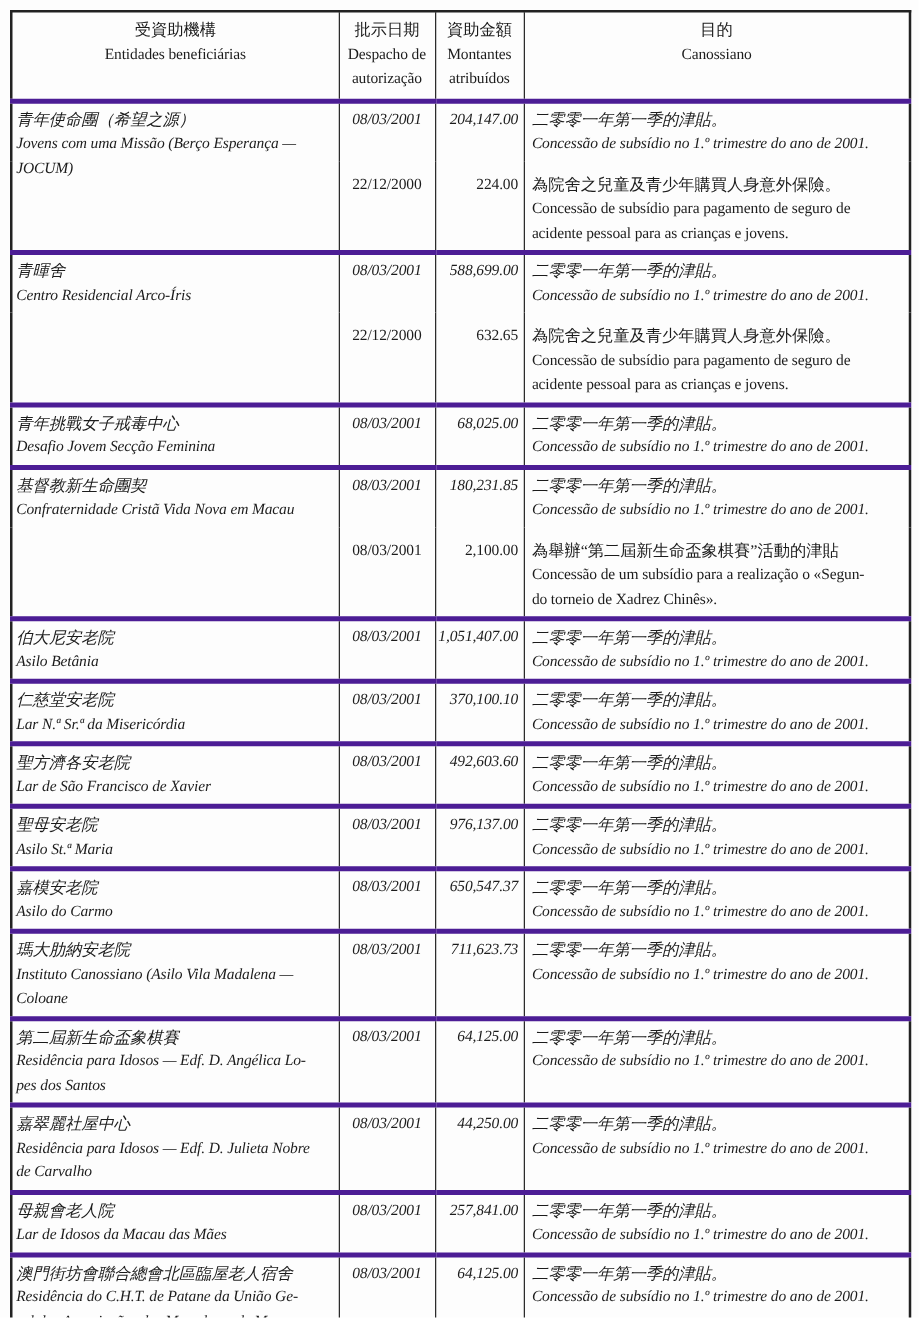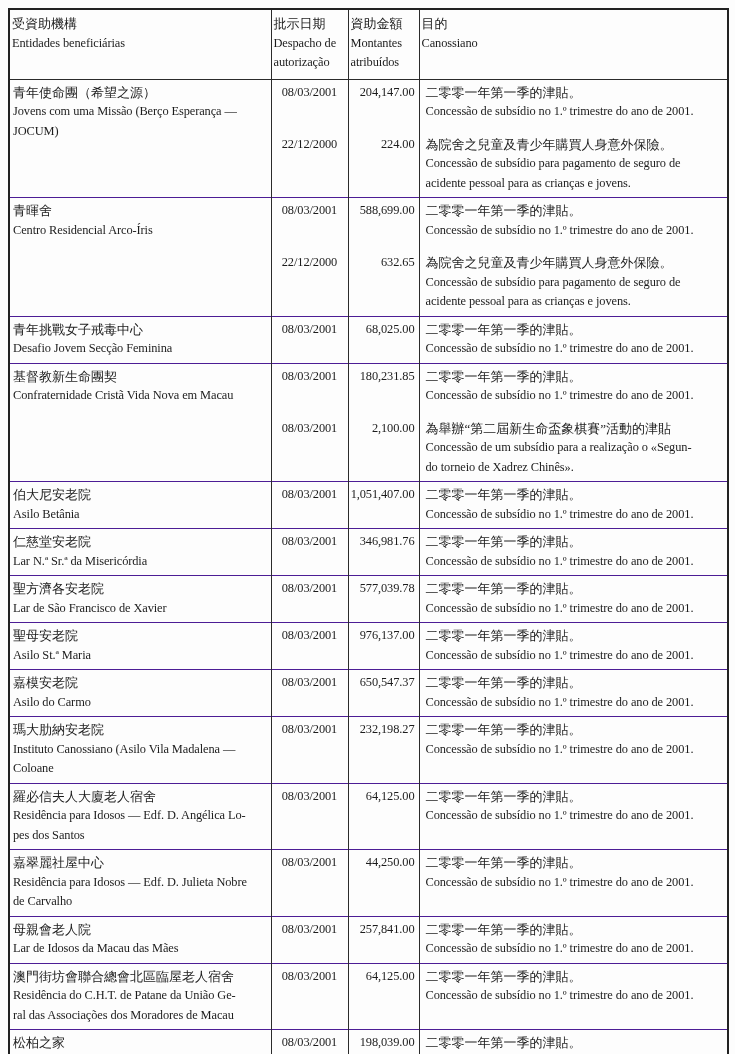--- a/index.html
+++ b/index.html
@@ -15,29 +15,29 @@
     background:#fdfdfd;
   }
   table.gz {
     border-collapse:collapse;
     table-layout:fixed;
     width:719px;
     border:2px solid #222;
   }
   .gz th, .gz td { vertical-align:top; font-weight:normal; }
   .bl { border-left:1px solid #2b2b2b; }
-  .gz thead th { border-bottom:1px solid #2b2b2b; text-align:left; padding:4px 2px 6px;margin-left:24px; }
+  .gz thead th { border-bottom:1px solid #2b2b2b; text-align:center; padding:4px 2px 6px;margin-left:24px; }
   .zh { font-size:13px;   line-height:19.5px; white-space:pre-line; }
   .pt { font-size:12.4px; line-height:19.5px; white-space:pre-line; letter-spacing:-0.1px; }
   .c-ent  { padding:3px 2px 4px 3px; }
   .c-date { text-align:center; padding:3px 1px 4px; }
   .c-amt  { text-align:right;  padding:3px 4px 4px 1px; }
   .c-fin  { padding:3px 16px 4px 6px; }
   .c-date .pt, .c-amt .pt { white-space:nowrap; }
-  tr.sep td { border-top:1px solid #4c1d95; }
+  tr.sep td { border-top:4px solid #4c1d95;font-style:italic; }
   tr.cont td { padding-top:9px; }
 </style>
 </head>
 <body>
 
 <div class="page">
   <table class="gz">
     <colgroup>
       <col style="width:262px">
         <col style="width:77px">
@@ -195,38 +195,38 @@
 
       <tr class="sep">
         <td class="c-ent">
           <div class="zh">仁慈堂安老院</div>
           <div class="pt">Lar N.ª Sr.ª da Misericórdia</div>
         </td>
         <td class="bl c-date">
             <div class="pt">08/03/2001</div>
           </td>
         <td class="bl c-amt">
-            <div class="pt">346,981.76</div>
+            <div class="pt">370,100.10</div>
           </td>
         <td class="bl c-fin">
           <div class="zh">二零零一年第一季的津貼。</div>
           <div class="pt">Concessão de subsídio no 1.º trimestre do ano de 2001.</div>
         </td>
       </tr>
 
       <tr class="sep">
         <td class="c-ent">
           <div class="zh">聖方濟各安老院</div>
           <div class="pt">Lar de São Francisco de Xavier</div>
         </td>
         <td class="bl c-date">
             <div class="pt">08/03/2001</div>
           </td>
         <td class="bl c-amt">
-            <div class="pt">577,039.78</div>
+            <div class="pt">492,603.60</div>
           </td>
         <td class="bl c-fin">
           <div class="zh">二零零一年第一季的津貼。</div>
           <div class="pt">Concessão de subsídio no 1.º trimestre do ano de 2001.</div>
         </td>
       </tr>
 
       <tr class="sep">
         <td class="c-ent">
           <div class="zh">聖母安老院</div>
@@ -264,31 +264,31 @@
       <tr class="sep">
         <td class="c-ent">
           <div class="zh">瑪大肋納安老院</div>
           <div class="pt">Instituto Canossiano (Asilo Vila Madalena —
 Coloane</div>
         </td>
         <td class="bl c-date">
             <div class="pt">08/03/2001</div>
           </td>
         <td class="bl c-amt">
-            <div class="pt">232,198.27</div>
-          </td>
-        <td class="bl c-fin">
-          <div class="zh">二零零一年第一季的津貼。</div>
-          <div class="pt">Concessão de subsídio no 1.º trimestre do ano de 2001.</div>
-        </td>
-      </tr>
-
-      <tr class="sep">
-        <td class="c-ent">
-          <div class="zh">羅必信夫人大廈老人宿舍</div>
+            <div class="pt">711,623.73</div>
+          </td>
+        <td class="bl c-fin">
+          <div class="zh">二零零一年第一季的津貼。</div>
+          <div class="pt">Concessão de subsídio no 1.º trimestre do ano de 2001.</div>
+        </td>
+      </tr>
+
+      <tr class="sep">
+        <td class="c-ent">
+          <div class="zh">第二屆新生命盃象棋賽</div>
           <div class="pt">Residência para Idosos — Edf. D. Angélica Lo-
 pes dos Santos</div>
         </td>
         <td class="bl c-date">
             <div class="pt">08/03/2001</div>
           </td>
         <td class="bl c-amt">
             <div class="pt">64,125.00</div>
           </td>
         <td class="bl c-fin">

